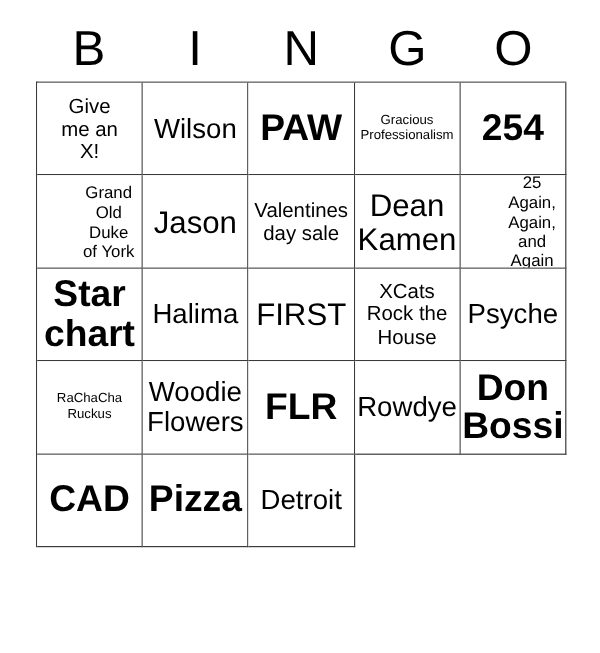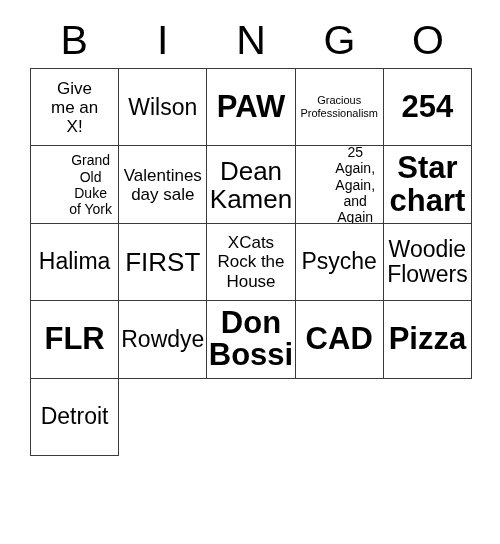--- a/index.html
+++ b/index.html
@@ -112,20 +112,23 @@
       </div>
     <div class="cell fs-xxl">
         <span class="cell-text">254</span>
       </div>
 
     <div class="cell fs-sm">
         <span class="cell-text">Grand
 Old Duke
 of York</span>
       </div>
+    <div class="cell fs-xl">
+        <span class="cell-text">Jason</span>
+      </div>
     <div class="cell fs-md">
         <span class="cell-text">Valentines
 day sale</span>
       </div>
     <div class="cell fs-xl">
         <span class="cell-text">Dean
 Kamen</span>
       </div>
     <div class="cell fs-sm">
         <span class="cell-text">25 Again,
@@ -145,20 +148,24 @@
       </div>
     <div class="cell fs-md">
         <span class="cell-text">XCats
 Rock the
 House</span>
       </div>
     <div class="cell fs-lg">
         <span class="cell-text">Psyche</span>
       </div>
 
+    <div class="cell fs-xs">
+        <span class="cell-text">RaChaCha
+Ruckus</span>
+      </div>
     <div class="cell fs-lg">
         <span class="cell-text">Woodie
 Flowers</span>
       </div>
     <div class="cell fs-xxl">
         <span class="cell-text">FLR</span>
       </div>
     <div class="cell fs-lg">
         <span class="cell-text">Rowdye</span>
       </div>

